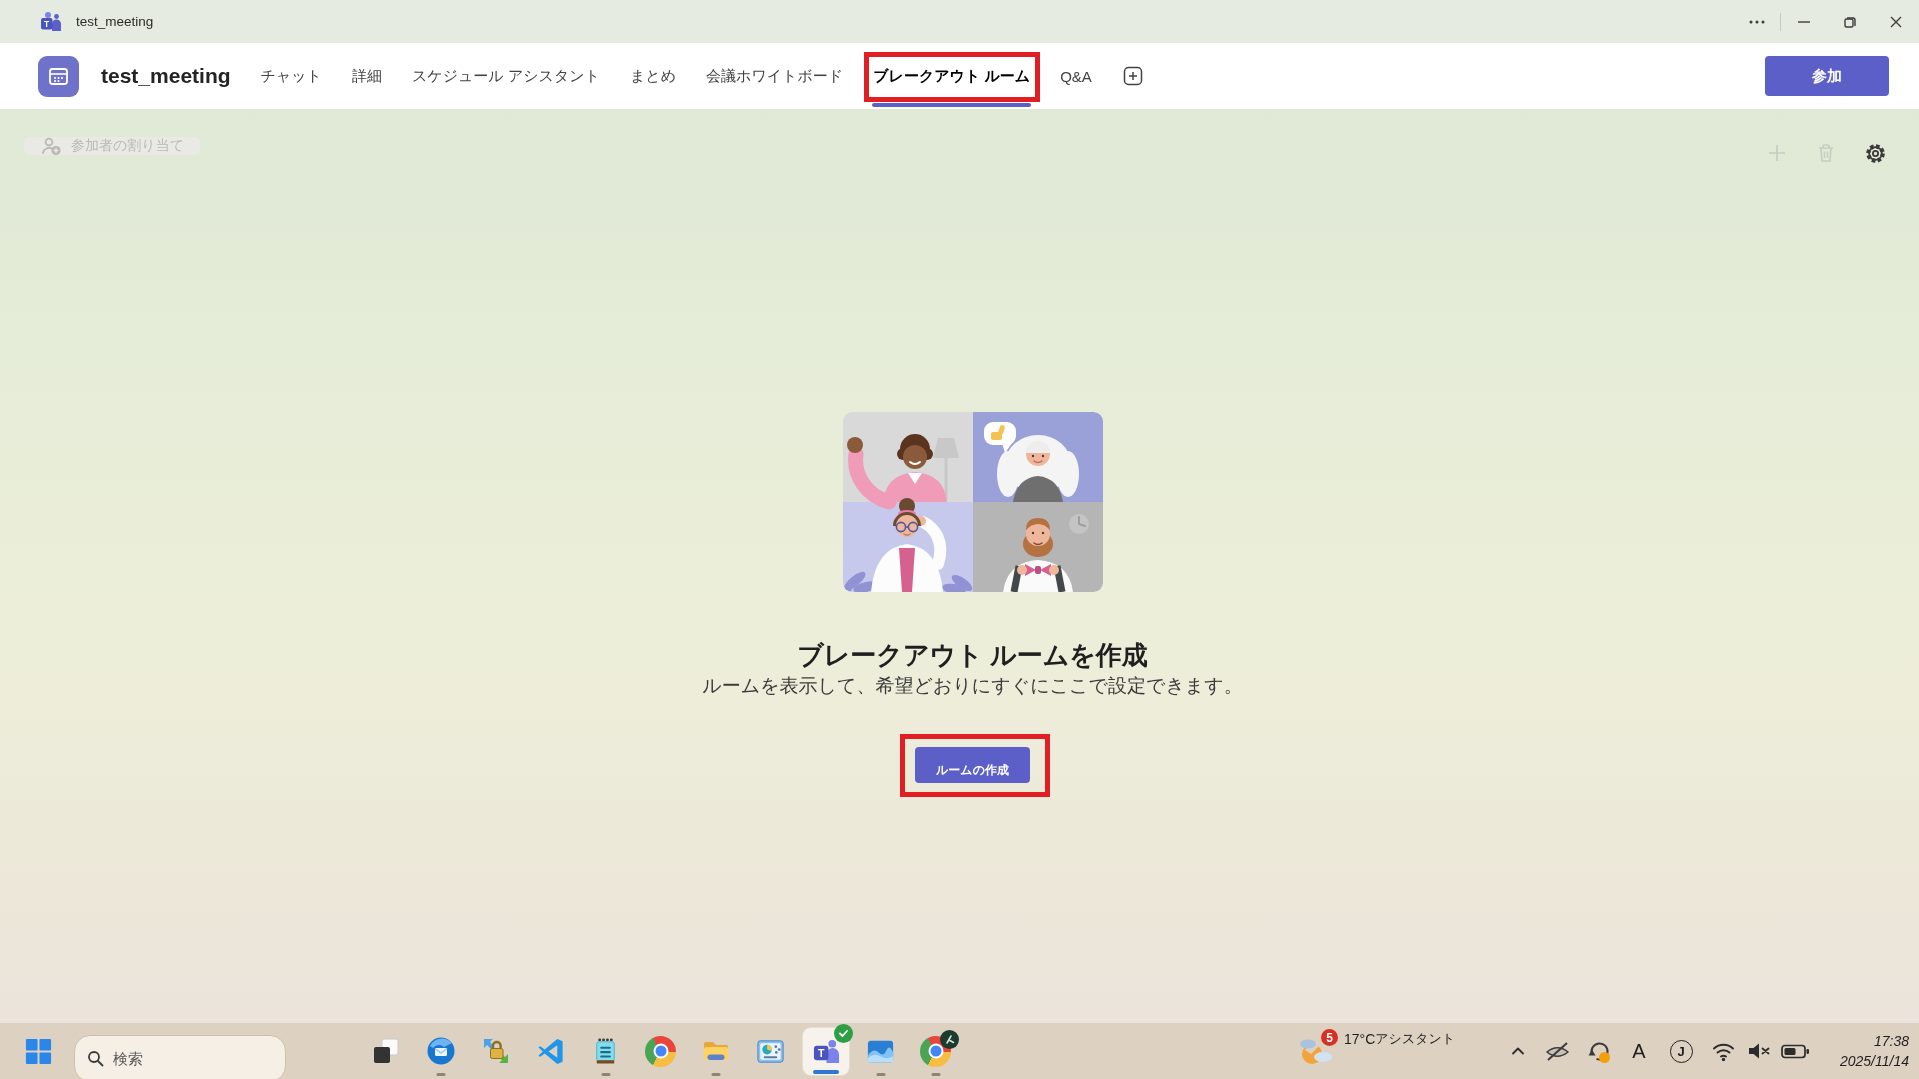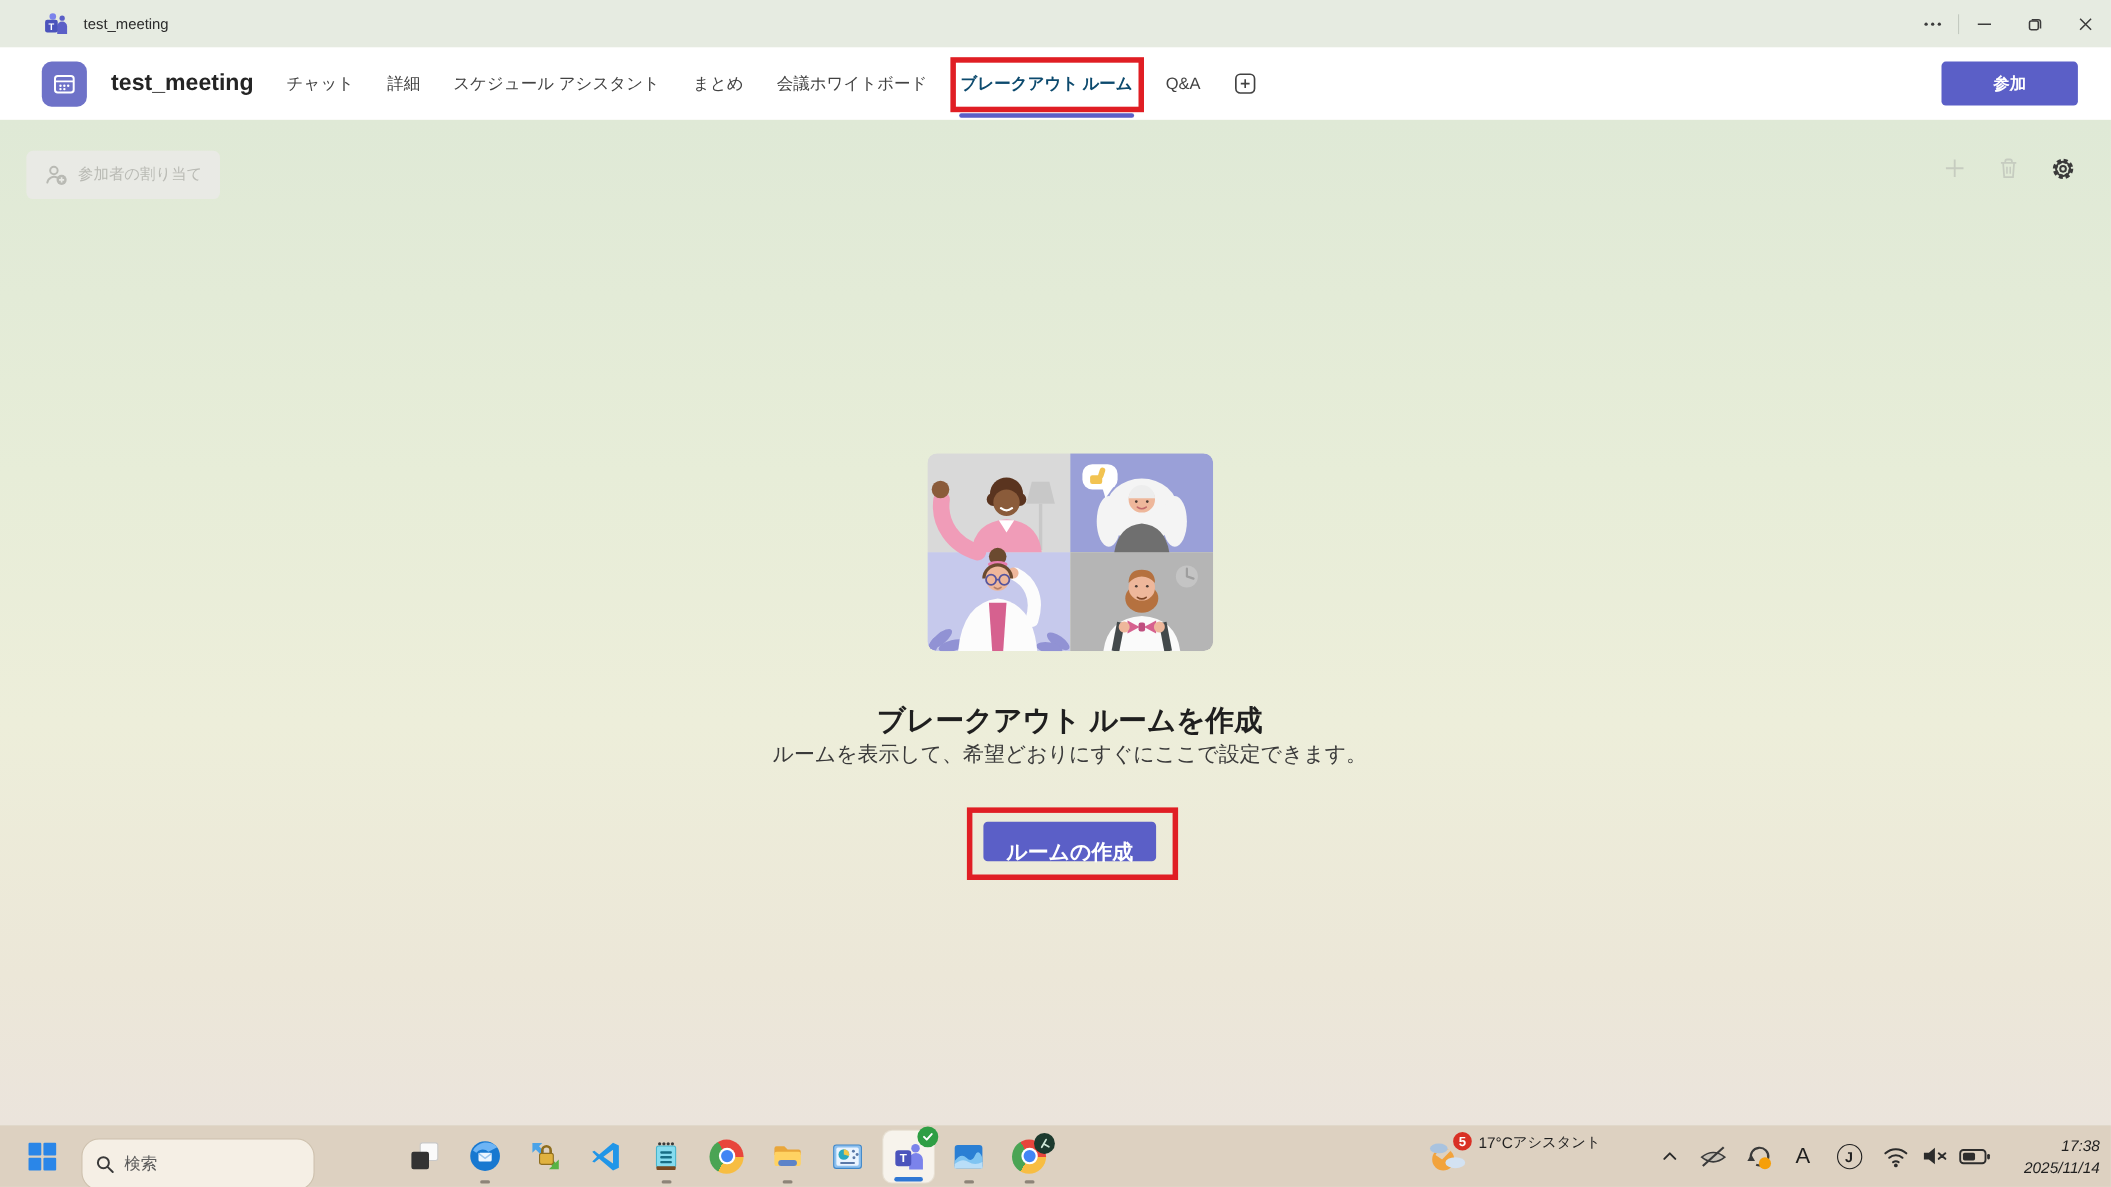--- a/index.html
+++ b/index.html
@@ -17,47 +17,47 @@
   .tb-divider { width:1px; height:18px; background:#c4cac0; }
 
   
   .appheader { position:absolute; top:43px; left:0; right:0; height:66px; background:#ffffff;
                display:flex; align-items:center; }
   .cal-tile { margin-left:38px; width:41px; height:41px; border-radius:9px; background:#6e72c8;
               display:flex; align-items:center; justify-content:center; flex:0 0 auto; }
   .meeting-title { margin-left:22px; font-size:21px; font-weight:bold; color:#242424; white-space:nowrap; }
   .tabs { display:flex; align-items:center; margin-left:30px; gap:30px; }
   .tab { font-size:15px; color:#424242; white-space:nowrap; cursor:pointer; position:relative; }
-  .tab.active { font-weight:bold; color:#0c4a6e;font-family:Liberation Serif, serif; }
+  .tab.active { font-weight:bold; color:#000000; }
   .tab.active::after { content:""; position:absolute; left:-1px; right:-1px; bottom:-21px; height:4px;
                        border-radius:2px; background:#5b5fc7; }
   .tab.annotated::before { content:""; position:absolute; left:-9px; right:-10px; top:-15px; bottom:-16px;
                            border:5px solid #e01e24; z-index:5; pointer-events:none; }
   .tab-add { width:22px; height:22px; display:flex; align-items:center; justify-content:center; }
   .join-btn { position:absolute; right:30px; top:13px; width:124px; height:40px; background:#5b5fc7;
               color:#ffffff; font-size:15px; font-weight:600; border:none; border-radius:4px; cursor:pointer; }
 
   
   .content { position:absolute; top:109px; left:0; right:0; height:914px;
              background:linear-gradient(180deg,#dfe9d6 0%,#e7edd8 35%,#edeeda 60%,#ece7d8 85%,#ebe4dc 100%); }
-  .assign-btn { position:absolute; left:24px; top:28px; height:44px; padding:0 16px; display:flex;
+  .assign-btn { position:absolute; left:24px; top:28px; height:18px; padding:0 16px; display:flex;
                 align-items:center; gap:9px; background:#e9eae5; border:none; border-radius:6px;
                 color:#b9bab4; font-size:14px; }
   .tool-icons { position:absolute; right:32px; top:28px; height:32px; display:flex; align-items:center; gap:25px; }
   .tool-btn { width:24px; height:24px; display:flex; align-items:center; justify-content:center; background:none; border:none; }
 
   .hero { position:absolute; top:303px; left:50%; transform:translateX(calc(-50% + 13px));
           width:760px; text-align:center; }
   .illustration { border-radius:9px; display:block; margin:0 auto; }
   .hero-heading { margin-top:46px; font-size:26px; font-weight:bold; color:#1f1f1f; }
   .hero-subtitle { font-size:19px; color:#3a3a3a; }
   .create-wrap { display:inline-block; position:relative; margin-top:48px; }
   .create-wrap::before { content:""; position:absolute; left:-15px; right:-20px; top:-13px; bottom:-14px;
                          border:5px solid #e01e24; pointer-events:none; }
-  .create-btn { background:#5b5fc7; color:#fff; font-size:19px; font-weight:bold; border:none;
+  .create-btn { background:#5b5fc7; color:#fff; font-size:12px; font-weight:bold; border:none;
                 border-radius:4px; height:36px; padding:15px 21px; cursor:pointer; }
 
   
   .taskbar { position:absolute; bottom:0; left:0; right:0; height:56px; background:#ddd1c1; }
   .start-btn { position:absolute; left:22px; top:12px; width:32px; height:32px;
                display:flex; align-items:center; justify-content:center; }
   .search-pill { position:absolute; left:74px; top:12px; width:212px; height:47px; border-radius:16px;
                  background:#f5efe5; border:1px solid #cdc0ad; display:flex; align-items:center; padding:0 12px; gap:9px; }
   .search-input { border:none; outline:none; background:transparent; font-size:15px; color:#4b4b4b; width:150px;
                   font-family:inherit; }

